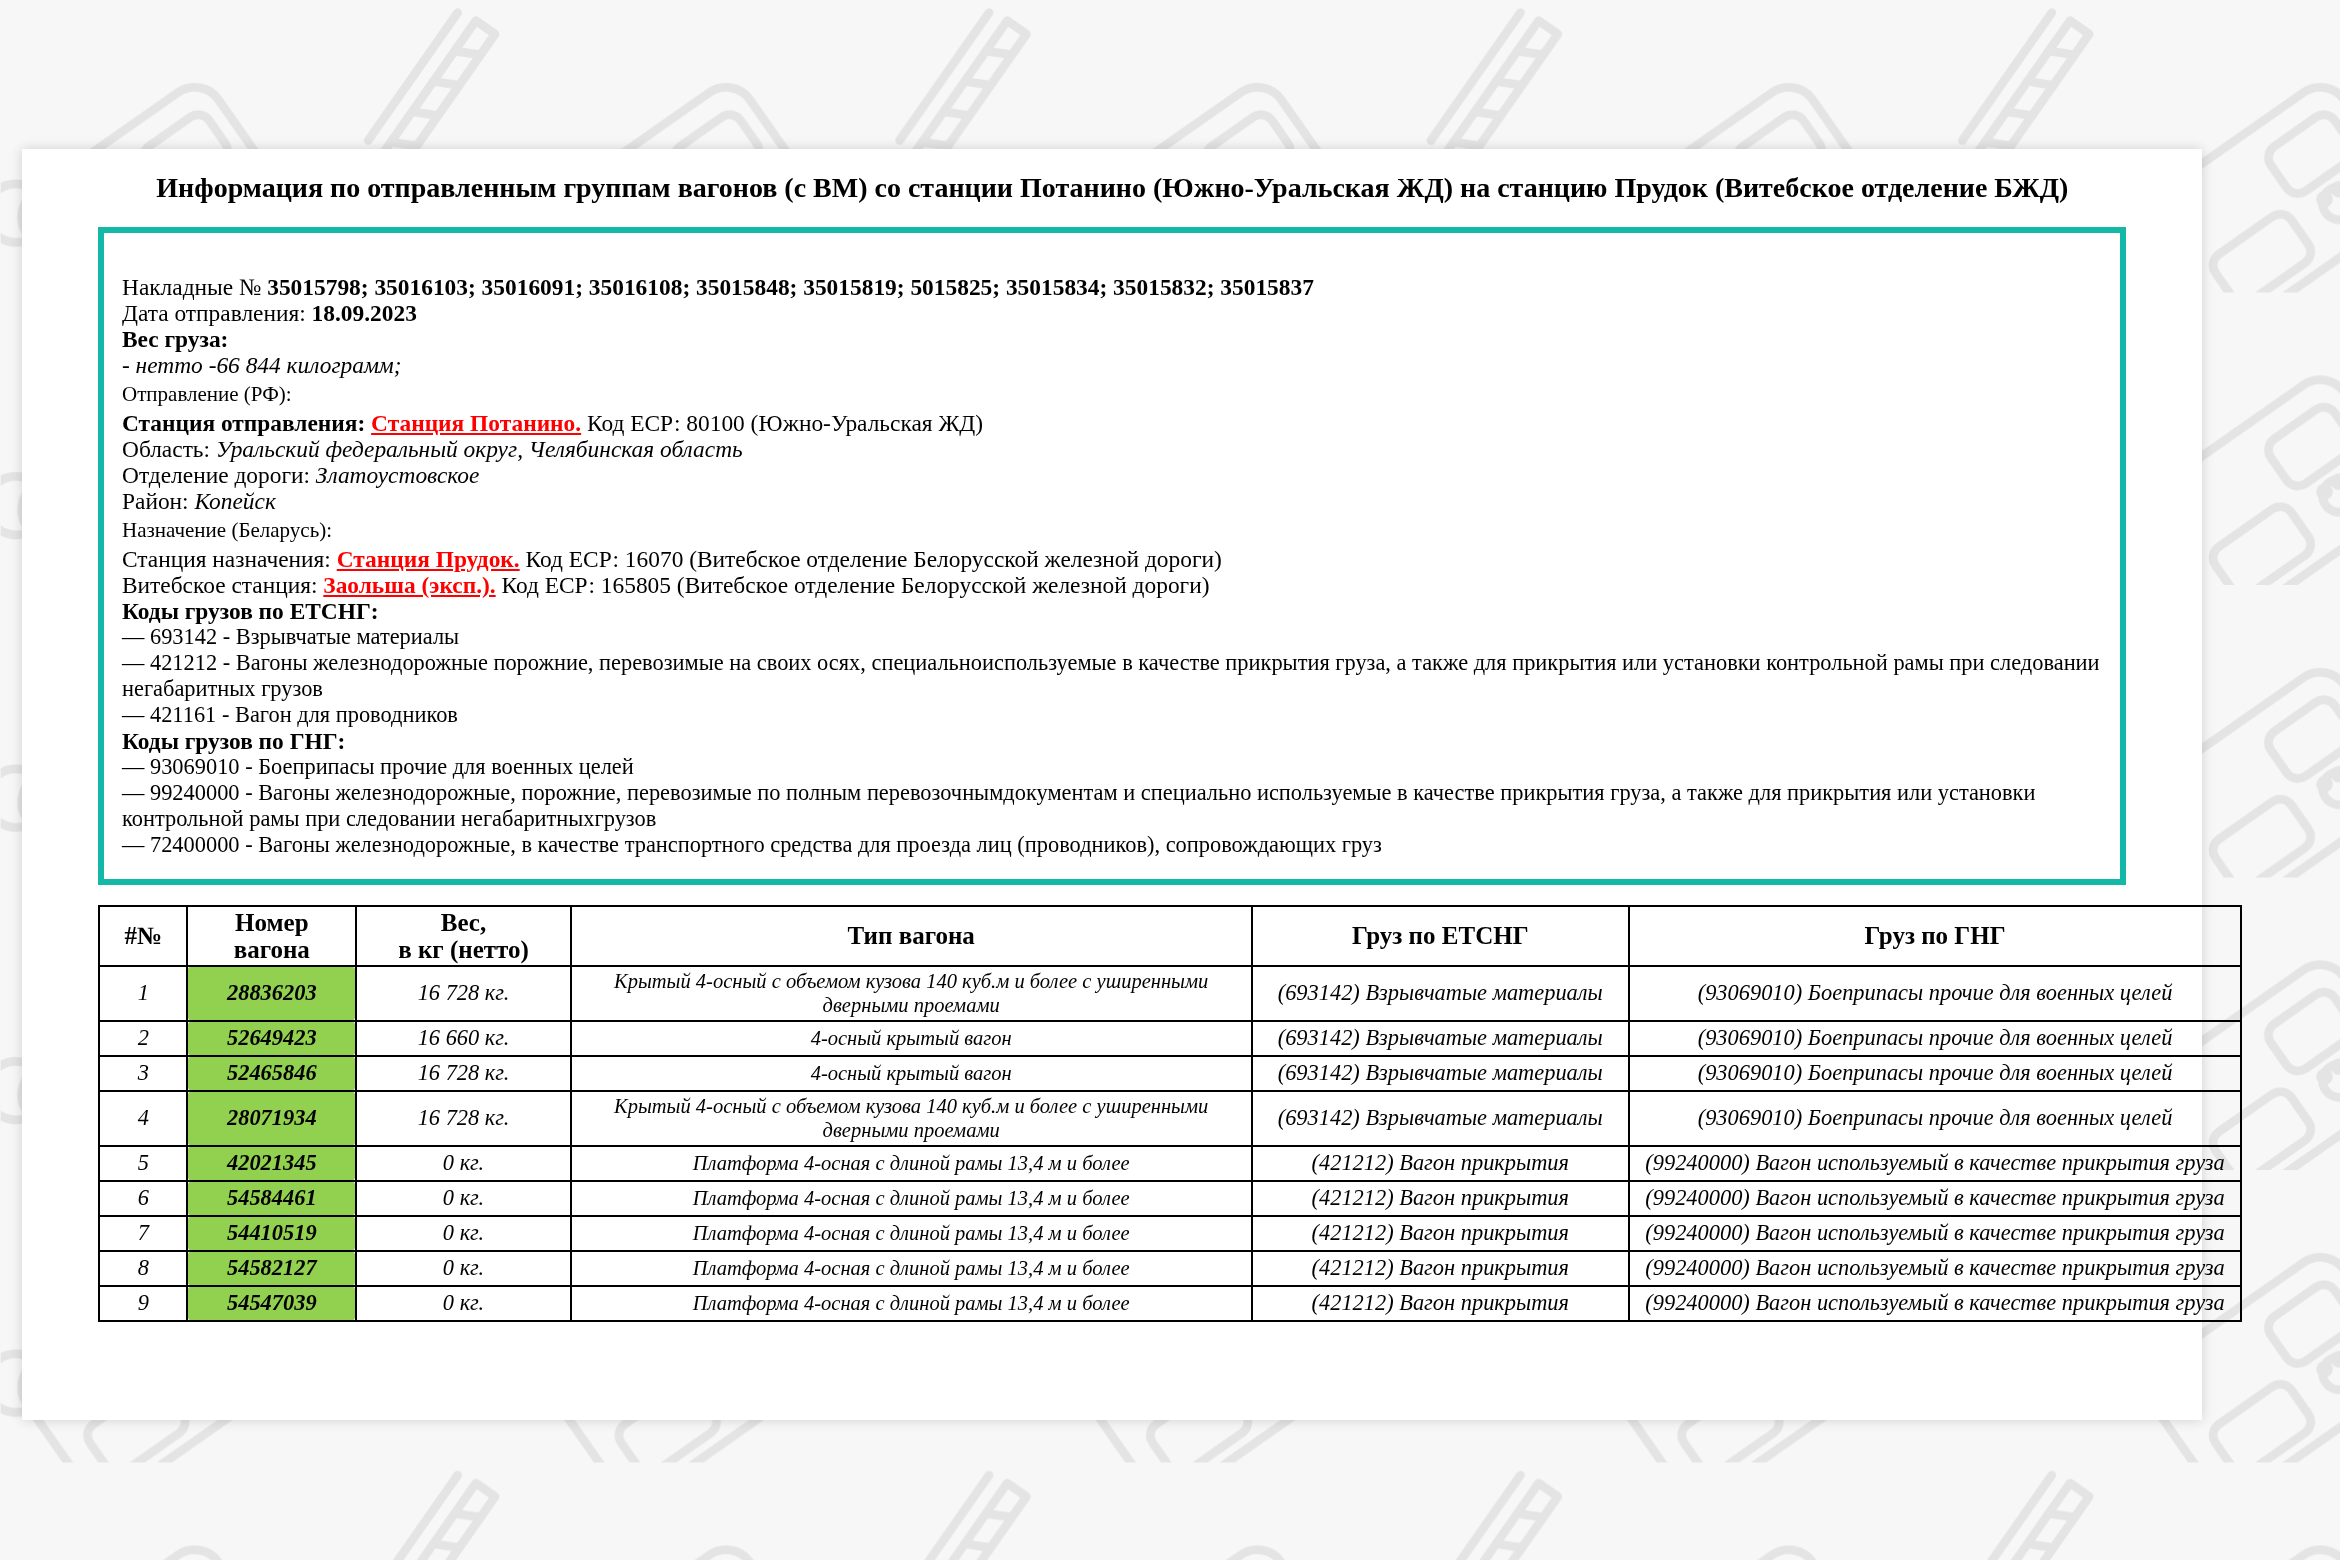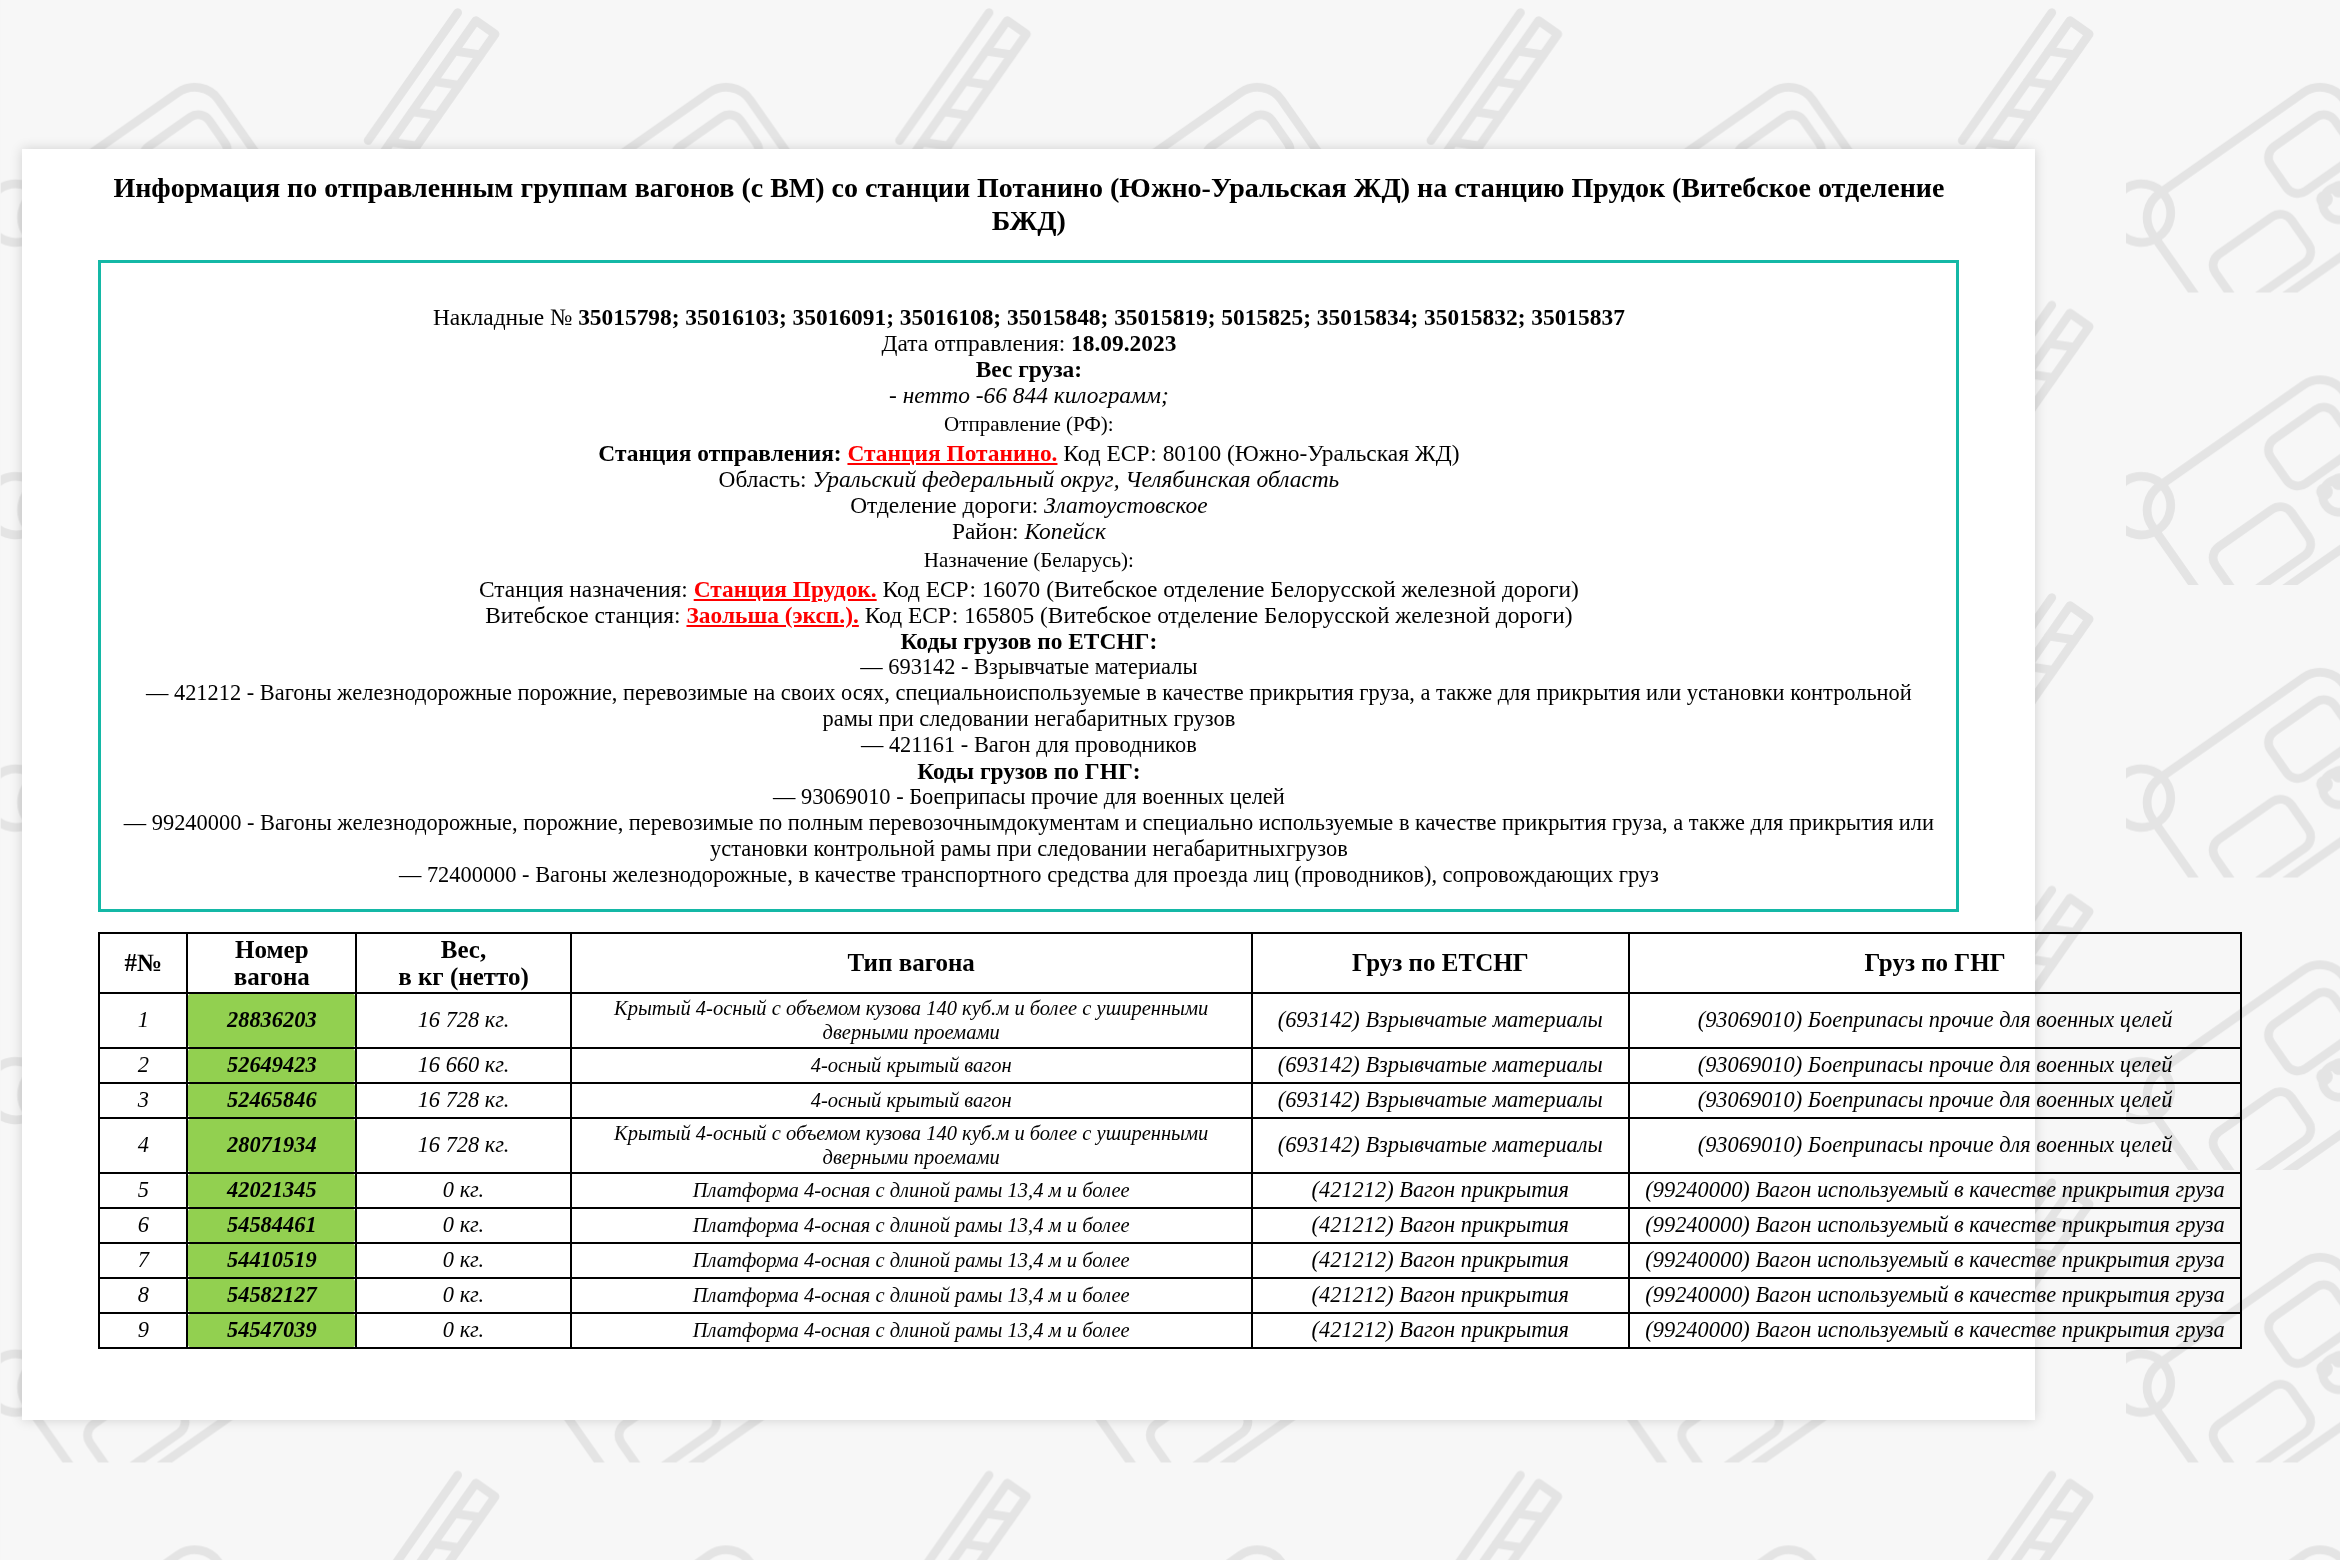--- a/index.html
+++ b/index.html
@@ -4,33 +4,32 @@
 <style>
   :root{ --red:#ff0000; --green:#92d050; }
   html,body{margin:0;padding:0;}
   body{
     width:2341px;height:1560px;position:relative;overflow:hidden;
     background:#f5f5f5;color:#000;
     font-family:"Liberation Serif", serif;
   }
   .bg-svg{position:absolute;left:0;top:0;width:2341px;height:1560px;z-index:0;}
   .page{
-    position:absolute;left:22.4px;top:149px;width:2013px;min-height:1271px;
+    position:absolute;left:22.4px;top:149px;width:2180px;min-height:1271px;
     background:#ffffff;z-index:1;box-shadow:0 0 11.7px rgba(0,0,0,0.16);
     box-sizing:border-box;padding-bottom:39px;
   }
   .title{
     margin:21.5px 59px 0;text-align:center;
     font-size:28px;font-weight:bold;line-height:33px;
   }
   .infobox{
-    margin:23.4px 76px 0;border:3px solid #14b8a6;
+    margin:23.4px 76px 0;border:6px solid #14b8a6;
     padding:41px 17.6px 21.5px;font-size:23.4px;line-height:26px;
     box-sizing:border-box;
-    text-align:center;
   }
   .infobox p{margin:0;}
   .gap{margin-top:26px;}
   .halfgap{margin-top:23.4px;}
   .sec{font-size:21px;font-weight:normal;margin:25px 0 2.9px;line-height:32px;}
   .b{font-weight:bold;}
   .i{font-style:italic;}
   .redlink{color:var(--red);font-weight:bold;text-decoration:underline;cursor:pointer;}
   .codes-list{font-size:22.4px;}
   .wagons{

